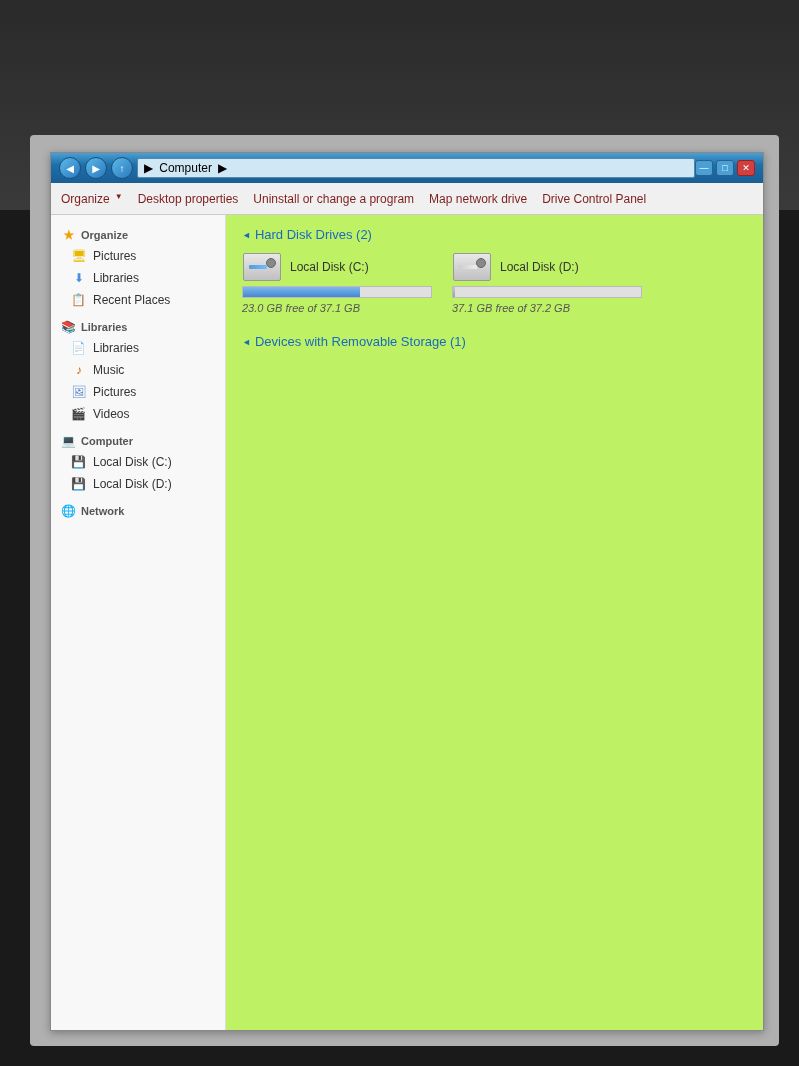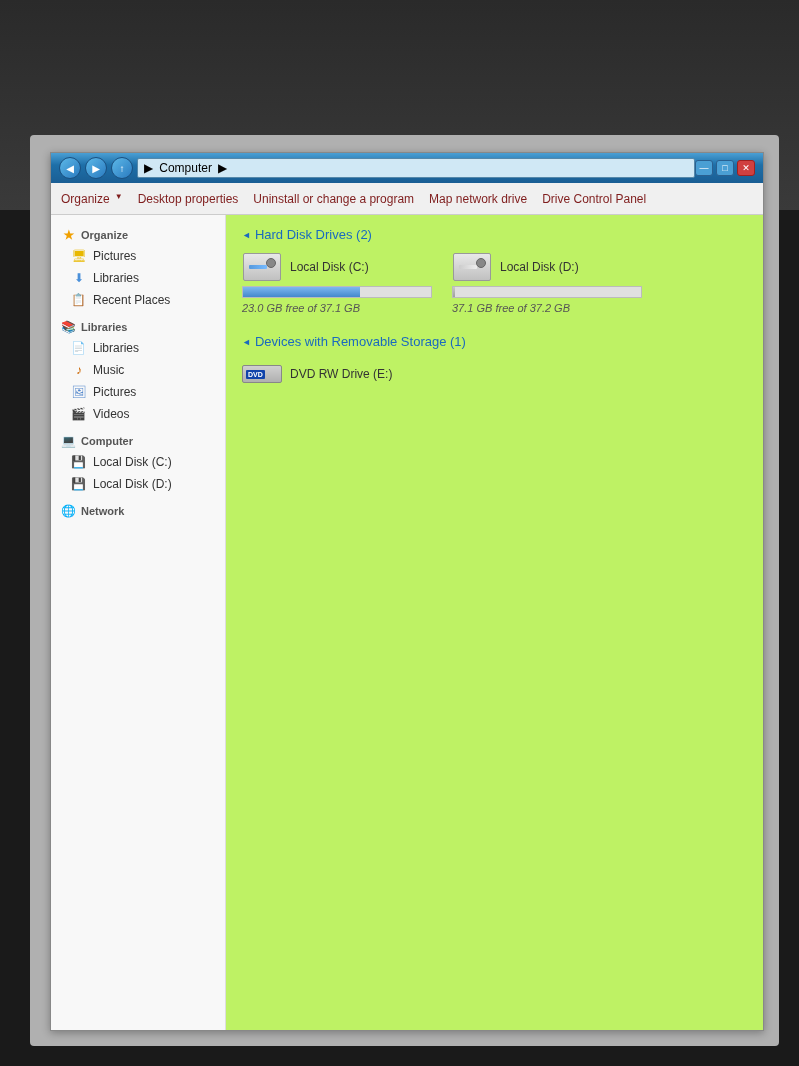--- a/index.html
+++ b/index.html
@@ -506,29 +506,17 @@
           <span class="drive-info">37.1 GB free of 37.2 GB</span>
         </div>
 
       </div>
 
       <div class="removable-section">
         <div class="section-title">
           <span>Devices with Removable Storage (1)</span>
         </div>
 
-        <div class="drives-grid">
-          <div class="drive-item">
-            <div class="drive-header">
-              <div class="drive-icon">
-                <div class="dvd-tray">
-                  <span class="dvd-label">DVD</span>
-                </div>
-              </div>
-              <span class="drive-name">DVD RW Drive (E:)</span>
-            </div>
-          </div>
-        </div>
       </div>
 
     </div>
   </div>
 </div>
 
 </body></html>

